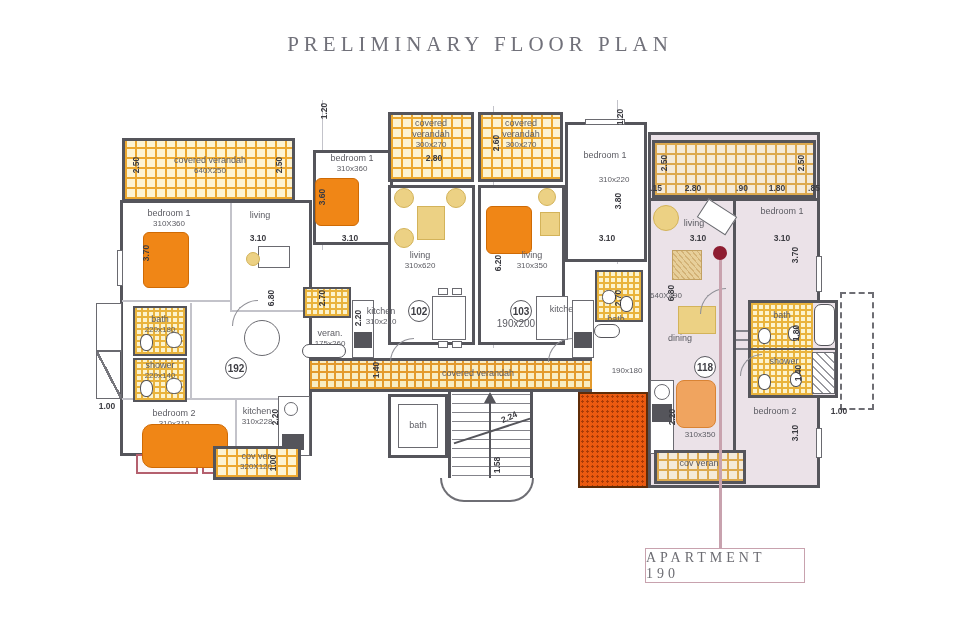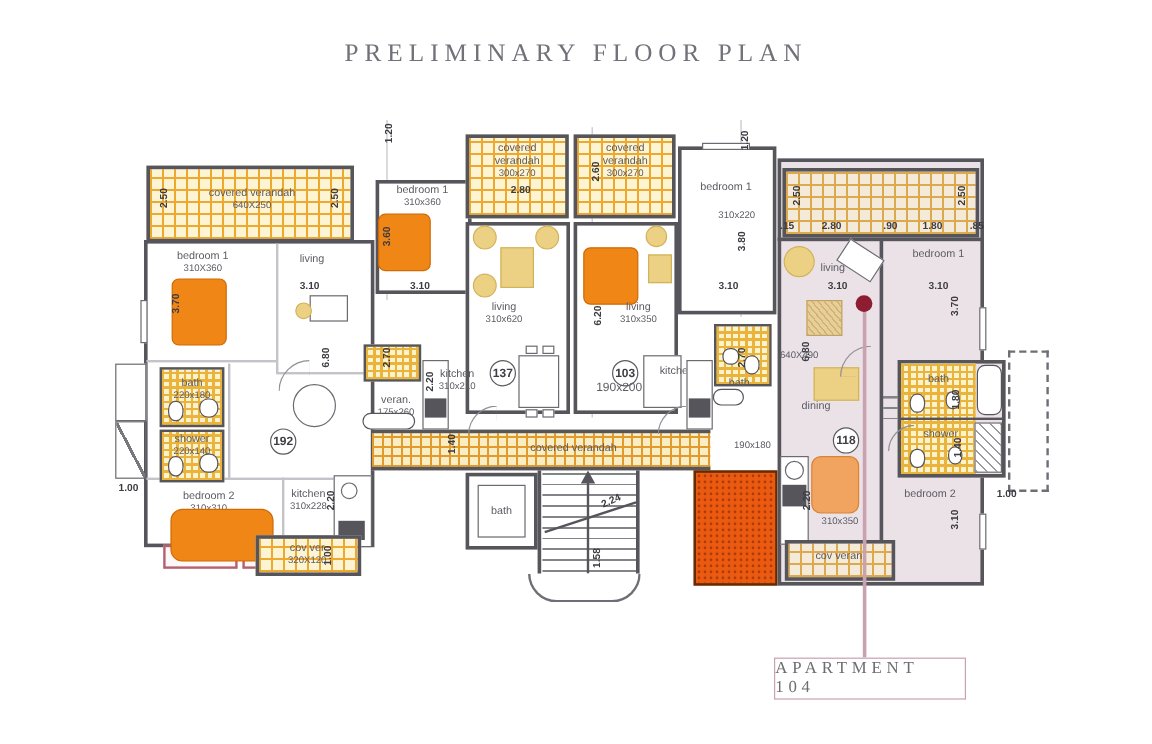--- a/index.html
+++ b/index.html
@@ -162,21 +162,21 @@
   <span>veran.</span>
   <span class="sz">175x260</span>
 </div>
 <div class="abs tub" style="left:302px;top:344px;width:44px;height:14px"></div>
 <div class="abs wbox" style="left:352px;top:300px;width:22px;height:58px"></div>
 <div class="abs wall" style="left:354px;top:332px;width:18px;height:16px"></div>
 <div class="abs lbl" style="left:358px;top:306px;width:46px">
   <span>kitchen</span>
   <span class="sz">310x210</span>
 </div>
-<div class="abs circle-num" style="left:408px;top:300px">137</div>
+<div class="abs circle-num" style="left:408px;top:300px">102</div>
 <div class="abs wbox" style="left:432px;top:296px;width:34px;height:44px"></div>
 <div class="abs wbox" style="left:438px;top:288px;width:10px;height:7px"></div>
 <div class="abs wbox" style="left:452px;top:288px;width:10px;height:7px"></div>
 <div class="abs wbox" style="left:438px;top:341px;width:10px;height:7px"></div>
 <div class="abs wbox" style="left:452px;top:341px;width:10px;height:7px"></div>
 
 <div class="abs hatch" style="left:478px;top:112px;width:85px;height:70px"></div>
 <div class="abs lbl" style="left:486px;top:118px;width:70px">
   <span>covered verandah</span>
   <span class="sz">300x270</span>
@@ -325,13 +325,13 @@
 <div class="abs dim v" style="left:361px;top:365px">1.40</div>
 <div class="abs dim diag" style="left:494px;top:412px">2.24</div>
 <div class="abs dim v" style="left:482px;top:460px">1.58</div>
 <div class="abs dim v" style="left:307px;top:293px">2.70</div>
 <div class="abs dim v" style="left:603px;top:293px">2.70</div>
 <div class="abs dim v" style="left:343px;top:313px">2.20</div>
 <div class="abs dim v" style="left:256px;top:293px">6.80</div>
 
 <div class="abs leader" style="left:719px;top:252px;width:3px;height:296px"></div>
 <div class="abs red-dot" style="left:713px;top:246px;width:14px;height:14px"></div>
-<div class="abs callout" style="left:645px;top:548px;width:160px;height:35px">APARTMENT 104</div>
+<div class="abs callout" style="left:645px;top:548px;width:160px;height:35px">APARTMENT 190</div>
 
 </body></html>

